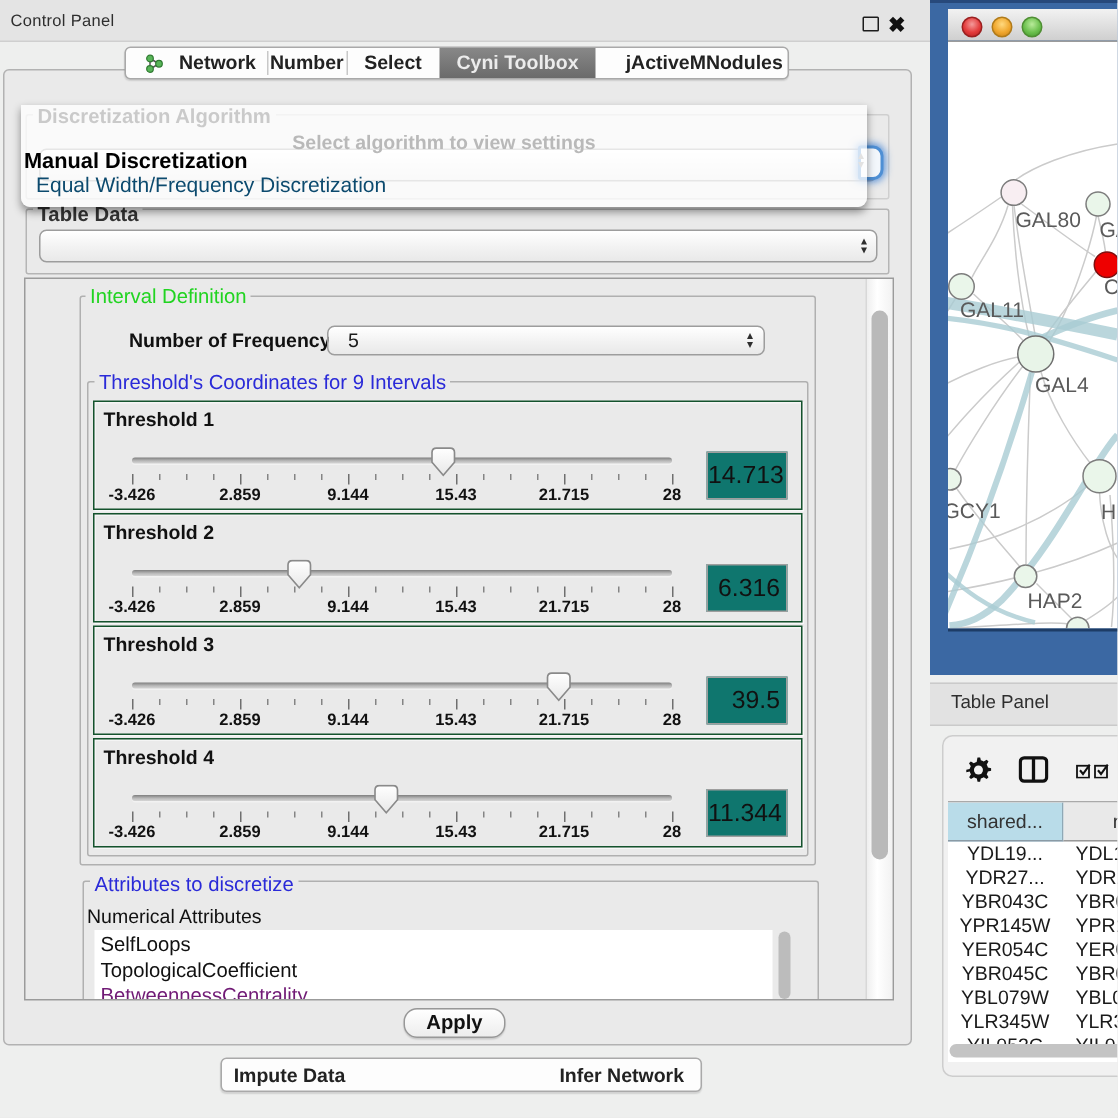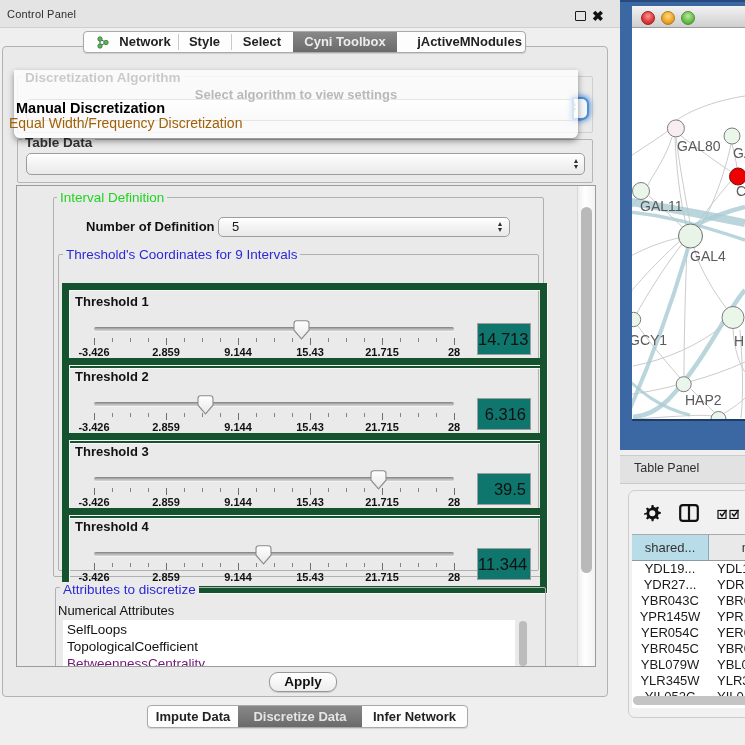--- a/index.html
+++ b/index.html
@@ -22,21 +22,21 @@
 .gbox{border:1px solid #b5b5b5;border-radius:2px;}
 .gtitle{position:absolute;background:#eaeaea;padding:0 3px;font-size:13.5px;white-space:nowrap;}
 
 .combo{position:absolute;height:20px;border:1px solid #9d9d9d;border-radius:5px;
  background:linear-gradient(#ffffff,#f2f2f2 55%,#e9e9e9);box-shadow:inset 0 1px 0 #fff;}
 .combo .ctext{position:absolute;left:9px;top:0;line-height:20px;font-size:13px;color:#1a1a1a;}
 .arrs{position:absolute;width:9px;}
 .arrs .up{width:0;height:0;border-left:2.6px solid transparent;border-right:2.6px solid transparent;border-bottom:4.2px solid #2e2e2e;margin-bottom:2.2px;}
 .arrs .dn{width:0;height:0;border-left:2.6px solid transparent;border-right:2.6px solid transparent;border-top:4.2px solid #2e2e2e;}
 
-.tpanel{position:absolute;left:45px;width:471px;height:71px;border:7px solid #14532d;box-shadow:inset 1px 1px 0 #f5f5f5, 1px 1px 0 #f8f8f8;margin-top:16px;}
+.tpanel{position:absolute;left:45px;width:471px;height:71px;border:1px solid #14532d;box-shadow:inset 1px 1px 0 #f5f5f5, 1px 1px 0 #f8f8f8;}
 .tname{position:absolute;left:6px;top:4px;font-size:13px;font-weight:bold;color:#111;}
 .track{position:absolute;left:25px;top:37px;width:360px;height:4px;border-radius:2px;
  background:linear-gradient(#7e7e7e,#b9b9b9 55%,#d6d6d6);box-shadow:0 1px 0 #f2f2f2;}
 .tick{position:absolute;width:1px;background:#6f6f6f;}
 .ticklbl{position:absolute;font-size:11px;font-weight:bold;color:#111;transform:translateX(-50%);}
 .thumb{position:absolute;width:17px;height:20px;}
 .vfield{position:absolute;left:408px;top:33px;width:48px;height:30px;background:#0f766e;border:1px solid #9e9e9e;
  font-size:16.5px;color:#111;text-align:right;line-height:30px;padding-right:4px;}
 
 #popup{left:14px;top:70px;width:564px;height:68px;background:rgba(255,255,255,0.74);
@@ -63,21 +63,21 @@
   <svg style="position:absolute;left:13px;top:4px;" width="12" height="13" viewBox="0 0 12 13">
     <line x1="3" y1="3" x2="3" y2="10" stroke="#555" stroke-width="1"></line>
     <line x1="3" y1="3" x2="9" y2="6.5" stroke="#555" stroke-width="1"></line>
     <line x1="3" y1="10" x2="9" y2="6.5" stroke="#555" stroke-width="1"></line>
     <circle cx="3" cy="3" r="2.2" fill="#58b558" stroke="#2f7a31" stroke-width="0.8"></circle>
     <circle cx="3" cy="10" r="2.2" fill="#58b558" stroke="#2f7a31" stroke-width="0.8"></circle>
     <circle cx="9" cy="6.5" r="2.2" fill="#58b558" stroke="#2f7a31" stroke-width="0.8"></circle>
   </svg>
   <div class="seg" style="left:28px;width:66px;">Network</div>
   <div class="sep" style="left:94px;"></div>
-  <div class="seg" style="left:94px;width:53px;">Style</div>
+  <div class="seg" style="left:94px;width:53px;">Number</div>
   <div class="sep" style="left:147px;"></div>
   <div class="seg" style="left:147px;width:62px;">Select</div>
   <div id="seldark">Cyni Toolbox</div>
   <div class="seg" style="left:313px;width:145px;">jActiveMNodules</div>
 </div>
 
 <div class="abs gbox" style="left:17px;top:76px;width:574px;height:55px;border-color:#cfcfcf;"></div>
 <div class="abs gtitle" style="left:22px;top:70px;font-weight:600;color:#333;">Discretization Algorithm</div>
 <div class="abs combo" style="left:26px;top:99px;width:557px;"></div>
 <div class="abs" style="left:572px;top:97px;width:13px;height:19px;background:#f3f7fc;border:2.5px solid #4e8fd4;border-radius:2px 7px 7px 2px;box-shadow:0 0 5px 1.5px rgba(80,140,215,0.85);"></div>
@@ -95,21 +95,21 @@
     </div>
 </div>
 
 <div class="abs" style="left:16px;top:185px;width:578px;height:480px;border:1px solid #9b9b9b;background:#eaeaea;overflow:hidden;">
   <div class="abs" style="right:0;top:0;width:17px;height:480px;background:linear-gradient(90deg,#efefef,#ffffff 40%,#f2f2f2);border-left:1px solid #d8d8d8;"></div>
   <div class="abs" style="right:3px;top:21px;width:11px;height:366px;background:#b9b9b9;border-radius:5.5px;"></div>
 
   <div class="abs gbox" style="left:36px;top:11px;width:489px;height:378px;border-color:#b0b0b0;"></div>
   <div class="abs gtitle" style="left:40px;top:4px;color:#21d421;">Interval Definition</div>
 
-  <div class="abs lbl" style="left:69px;top:33px;font-size:13px;font-weight:bold;color:#111;">Number of Definition</div>
+  <div class="abs lbl" style="left:69px;top:33px;font-size:13px;font-weight:bold;color:#111;">Number of Frequency</div>
   <div class="abs combo" style="left:201px;top:31px;width:290px;height:18px;">
     <div class="ctext" style="line-height:18px;left:13px;">5</div>
     <div class="arrs" style="left:279px;top:4px;">
         <div class="up"></div>
         <div class="dn"></div>
       </div>
   </div>
 
   <div class="abs gbox" style="left:41px;top:68px;width:479px;height:315px;border-color:#b0b0b0;"></div>
   <div class="abs gtitle" style="left:46px;top:61px;color:#2a2ad8;">Threshold's Coordinates for 9 Intervals</div>
@@ -285,26 +285,25 @@
   <div class="abs" style="left:46px;top:434px;width:452px;height:46px;background:#fff;"></div>
   <div class="abs lbl" style="left:50px;top:436px;font-size:13.5px;color:#111;">SelfLoops</div>
   <div class="abs lbl" style="left:50px;top:453px;font-size:13.5px;color:#111;">TopologicalCoefficient</div>
   <div class="abs lbl" style="left:50px;top:470px;font-size:13.5px;color:#701a75;">BetweennessCentrality</div>
   <div class="abs" style="left:502px;top:435px;width:8px;height:45px;background:#bcbcbc;border-radius:4px;"></div>
 </div>
 
 <div class="abs" id="popup"></div>
 <div class="abs lbl" style="left:0;top:87px;width:592px;text-align:center;font-size:13px;font-weight:600;color:#b9b9b9;">Select algorithm to view settings</div>
 <div class="abs lbl" style="left:16px;top:100px;font-size:14.5px;font-weight:bold;color:#000;">Manual Discretization</div>
-<div class="abs lbl" style="left:9px;top:115px;font-size:14px;color:#a16207;">Equal Width/Frequency Discretization</div>
+<div class="abs lbl" style="left:24px;top:115px;font-size:14px;color:#0c4a6e;">Equal Width/Frequency Discretization</div>
 
 <div class="abs" style="left:269px;top:672px;width:66px;height:18px;border:1px solid #989898;border-radius:9px;background:linear-gradient(#ffffff,#ededed);box-shadow:0 1px 1px rgba(0,0,0,0.15);text-align:center;line-height:18px;font-size:13.5px;font-weight:600;color:#111;">Apply</div>
 <div class="abs" id="bottabs">
   <div class="seg" style="position:absolute;left:0;width:90px;line-height:21px;text-align:center;">Impute Data</div>
-  <div style="position:absolute;left:90px;width:124px;height:21px;background:linear-gradient(#888,#6a6a6a);color:#e5e5e5;line-height:21px;text-align:center;">Discretize Data</div>
   <div class="seg" style="position:absolute;left:214px;width:105px;line-height:21px;text-align:center;">Infer Network</div>
 </div>
 
 <div class="abs" id="bluewin"></div>
 <div class="abs" style="left:620px;top:0;width:125px;height:2px;background:#27497b;"></div>
 <div class="abs" id="wtitle"></div>
 <div class="abs tl" style="left:641px;background:radial-gradient(circle at 50% 35%,#f49a9a,#e33b3b 55%,#b31f1f);border:0.5px solid #9b2020;"></div>
 <div class="abs tl" style="left:661px;background:radial-gradient(circle at 50% 35%,#ffd97e,#f0a72e 55%,#c87f12);border:0.5px solid #b07b1a;"></div>
 <div class="abs tl" style="left:681px;background:radial-gradient(circle at 50% 35%,#b9eb9a,#6cc04e 55%,#43962c);border:0.5px solid #4f8f33;"></div>
 <div class="abs" id="canvas">

